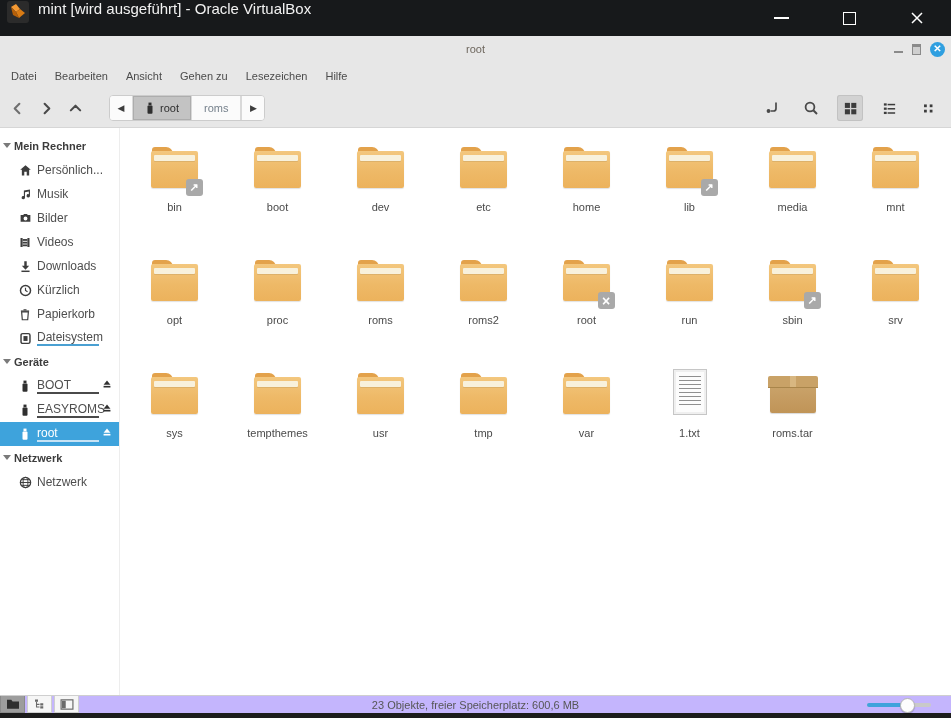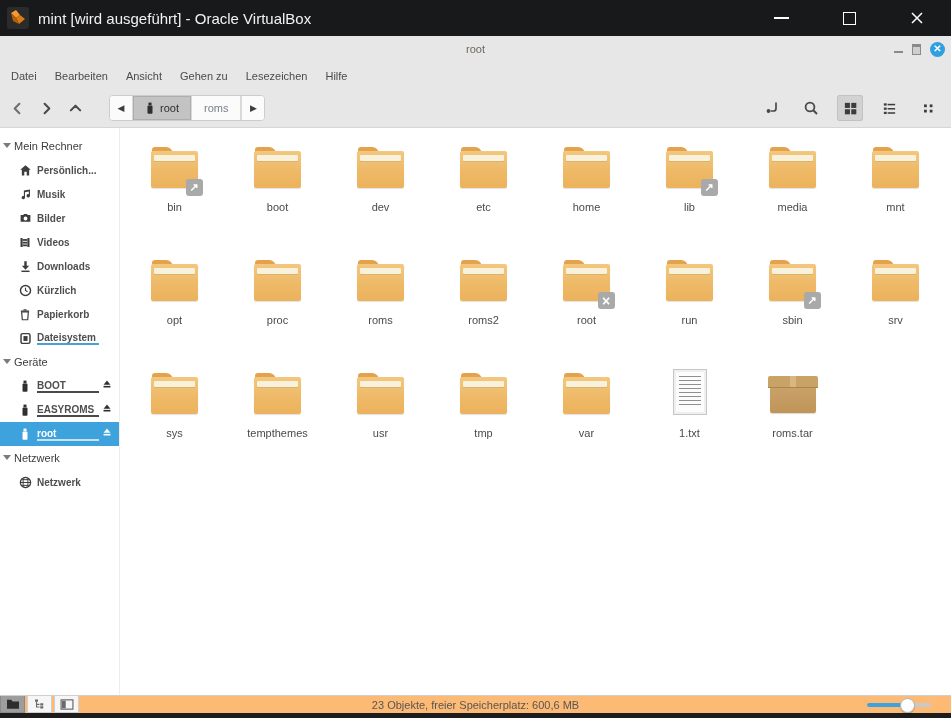--- a/index.html
+++ b/index.html
@@ -1,20 +1,20 @@
 <!DOCTYPE html>
 <html><head>
 <meta charset="utf-8">
 <style>
   * { margin:0; padding:0; box-sizing:border-box; }
   html,body { width:951px; height:718px; overflow:hidden; }
   body { font-family:"Liberation Sans", sans-serif; background:#fff; position:relative; }
 
   
-  .vb-titlebar { height:36px; background:#17191b; display:flex; align-items:center; color:#fff; }
+  .vb-titlebar { height:36px; background:#17191b; display:flex; align-items:flex-start; color:#fff; }
   .vb-logo { width:24px; height:24px; margin-left:6px; }
   .vb-title { font-size:15px; margin-left:8px; color:#f2f2f2; flex:1; white-space:nowrap; }
   .vb-controls { display:flex; align-items:center; height:100%; }
   .vb-btn { width:68px; height:100%; display:flex; align-items:center; justify-content:center; cursor:default; }
   .vb-min-glyph { width:15px; height:2px; background:#fff; }
   .vb-max-glyph { width:13px; height:13px; border:1.5px solid #fff; }
 
   
   .app-titlebar { height:26px; background:#e7e7e7; position:relative; display:flex; align-items:center; justify-content:center; }
   .app-title { font-size:11px; color:#6e675e; }
@@ -34,23 +34,23 @@
   .path-seg { display:flex; align-items:center; padding:0 12px; font-size:11px; color:#76818c; background:#fbfbfb; border-right:1px solid #d9d9d9; }
   .path-seg.active { background:#c3c3c3; color:#2e2e2e; box-shadow:inset 0 0 0 1px #adadad; }
   .path-seg .seg-icon { margin-right:5px; display:flex; }
   .tool-right { margin-left:auto; display:flex; align-items:center; gap:13px; }
   .tool-icon { width:26px; height:26px; display:flex; align-items:center; justify-content:center; border-radius:3px; }
   .tool-icon.active { background:#d2d2d2; box-shadow:inset 0 0 0 1px #c2c2c2; }
 
   
   .main { display:flex; height:567px; background:#fff; }
   .sidebar { width:120px; border-right:1px solid #ededed; padding-top:6px; position:relative; flex:none; }
-  .sb-header { height:24px; display:flex; align-items:center; font-size:11px; font-weight:normal; color:#3c3c3c; padding-left:14px; position:relative; }
+  .sb-header { height:24px; display:flex; align-items:center; font-size:11px; font-weight:bold; color:#3c3c3c; padding-left:14px; position:relative; }
   .sb-header .tri { position:absolute; left:3px; top:9px; width:0; height:0; border-left:4px solid transparent; border-right:4px solid transparent; border-top:5px solid #7a7a7a; }
-  .sb-item { height:24px; display:flex; align-items:center; padding-left:18px; font-size:10px; color:#4e4e4e; position:relative;font-weight:bold; }
+  .sb-item { height:24px; display:flex; align-items:center; padding-left:18px; font-size:12px; color:#4e4e4e; position:relative; }
   .sb-item .sb-icon { width:14px; display:flex; justify-content:center; margin-right:5px; flex:none; }
   .sb-item .labelwrap { display:inline-block; }
   .sb-item .bar { height:2px; width:62px; margin-top:0px; }
   .sb-item.selected { background:#3ea3dc; color:#fff; }
   .sb-eject { position:absolute; right:7px; top:5px; }
 
   .filegrid { flex:1; padding:12px 0 0 3px; display:flex; flex-wrap:wrap; align-content:flex-start; }
   .file { width:103px; height:106px; margin-bottom:7px; display:flex; flex-direction:column; align-items:center; }
   .iconwrap { height:56px; width:60px; position:relative; display:flex; justify-content:center; }
   .file-label { font-size:11px; color:#4a4a4a; margin-top:5px; max-width:100px; text-align:center; white-space:nowrap; }
@@ -65,21 +65,21 @@
   
   .textfile { width:34px; height:46px; margin-top:3px; background:#fcfcfc; border:1px solid #c6c6c6; box-shadow:inset 0 0 0 2px #efefef; padding:6px 5px; }
   .textfile .lines { width:100%; height:100%; background:repeating-linear-gradient(to bottom,#8f8f8f 0 1px,transparent 1px 4px); }
 
   
   .archive { position:relative; width:46px; height:37px; margin-top:10px; background:linear-gradient(180deg,#cda871 0%,#c09457 100%); border-radius:2px; box-shadow:0 1px 1px rgba(0,0,0,0.15); }
   .archive:before { content:""; position:absolute; top:0; left:-2px; right:-2px; height:11px; background:#c9a267; border-radius:2px 2px 0 0; border-bottom:1px solid #a9854a; }
   .archive:after { content:""; position:absolute; top:0; left:50%; margin-left:-3px; width:6px; height:11px; background:#d8b781; }
 
   
-  .statusbar { height:18px; background:#fdba74; border-top:1px solid #cfcfcf; position:relative; display:flex; align-items:center; }
+  .statusbar { height:18px; background:#c4b5fd; border-top:1px solid #cfcfcf; position:relative; display:flex; align-items:center; }
   .sb-buttons { position:absolute; left:0; top:0; height:100%; display:flex; align-items:stretch; }
   .sbtn { width:25px; display:flex; align-items:center; justify-content:center; background:#f6f6f6; border:1px solid #cfcfcf; border-top:none; margin-right:2px; }
   .sbtn.pressed { background:#9d9d9d; border-color:#8a8a8a; }
   .status-text { width:100%; text-align:center; font-size:11px; color:#565656; }
   .zoom-slider { position:absolute; right:20px; top:50%; margin-top:-2px; width:64px; height:4px; background:#c9c9c9; border-radius:2px; }
   .zoom-fill { position:absolute; left:0; top:0; height:4px; width:55%; background:#3ea3dc; border-radius:2px; }
   .zoom-handle { position:absolute; left:52%; top:50%; width:15px; height:15px; margin-top:-7px; background:#fdfdfd; border:1px solid #b5b5b5; border-radius:50%; box-shadow:0 1px 1px rgba(0,0,0,0.2); }
   .bottom-strip { height:5px; background:#1c1c1c; }
 
   svg { display:block; }

